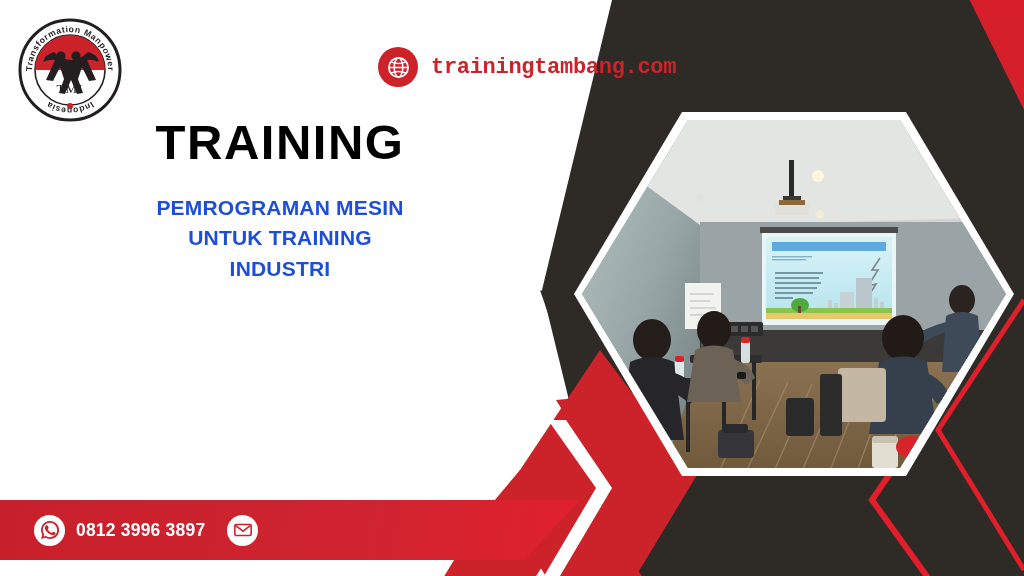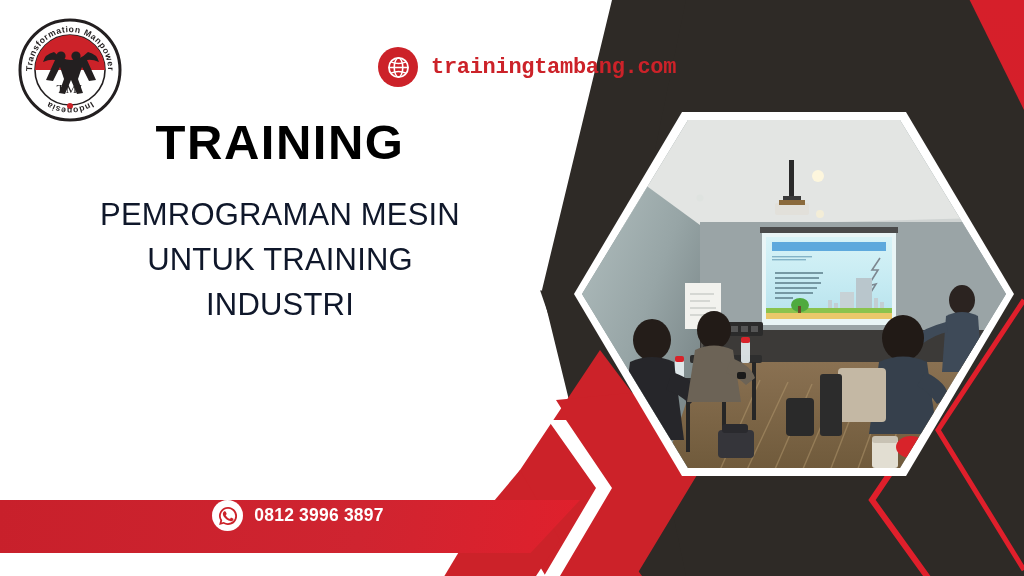--- a/index.html
+++ b/index.html
@@ -63,40 +63,39 @@
   }
   #training-word {
     font-size: 49px;
     font-weight: bold;
     color: #000000;
     letter-spacing: 1.5px;
     line-height: 1.0;
     margin-bottom: 26px;
   }
   .subtitle-line {
-    font-size: 31px;
-    font-weight: normal;
-    color: #0f172a;
+    font-size: 21px;
+    font-weight: bold;
+    color: #1d4ed8;
     line-height: 1.45;
     letter-spacing: 0.2px;
   }
 
   
   #contact-bar {
     position: absolute;
     left: 0; top: 500px;
-    width: 580px; height: 53px;
+    width: 580px; height: 60px;
     background: linear-gradient(100deg, #c8202b 0%, #cf2430 62%, #e0202c 100%);
     clip-path: polygon(0 0, 580px 0, 524px 60px, 0 60px);
     display: flex;
     align-items: center;
-    padding-left: 16px;
+    padding-left: 34px;
     box-sizing: border-box;
     gap: 22px;
-    flex-direction: column;
   }
   .contact-item {
     display: flex;
     align-items: center;
     gap: 11px;
   }
   .contact-icon {
     width: 31px; height: 31px;
     border-radius: 50%;
     background: #ffffff;

